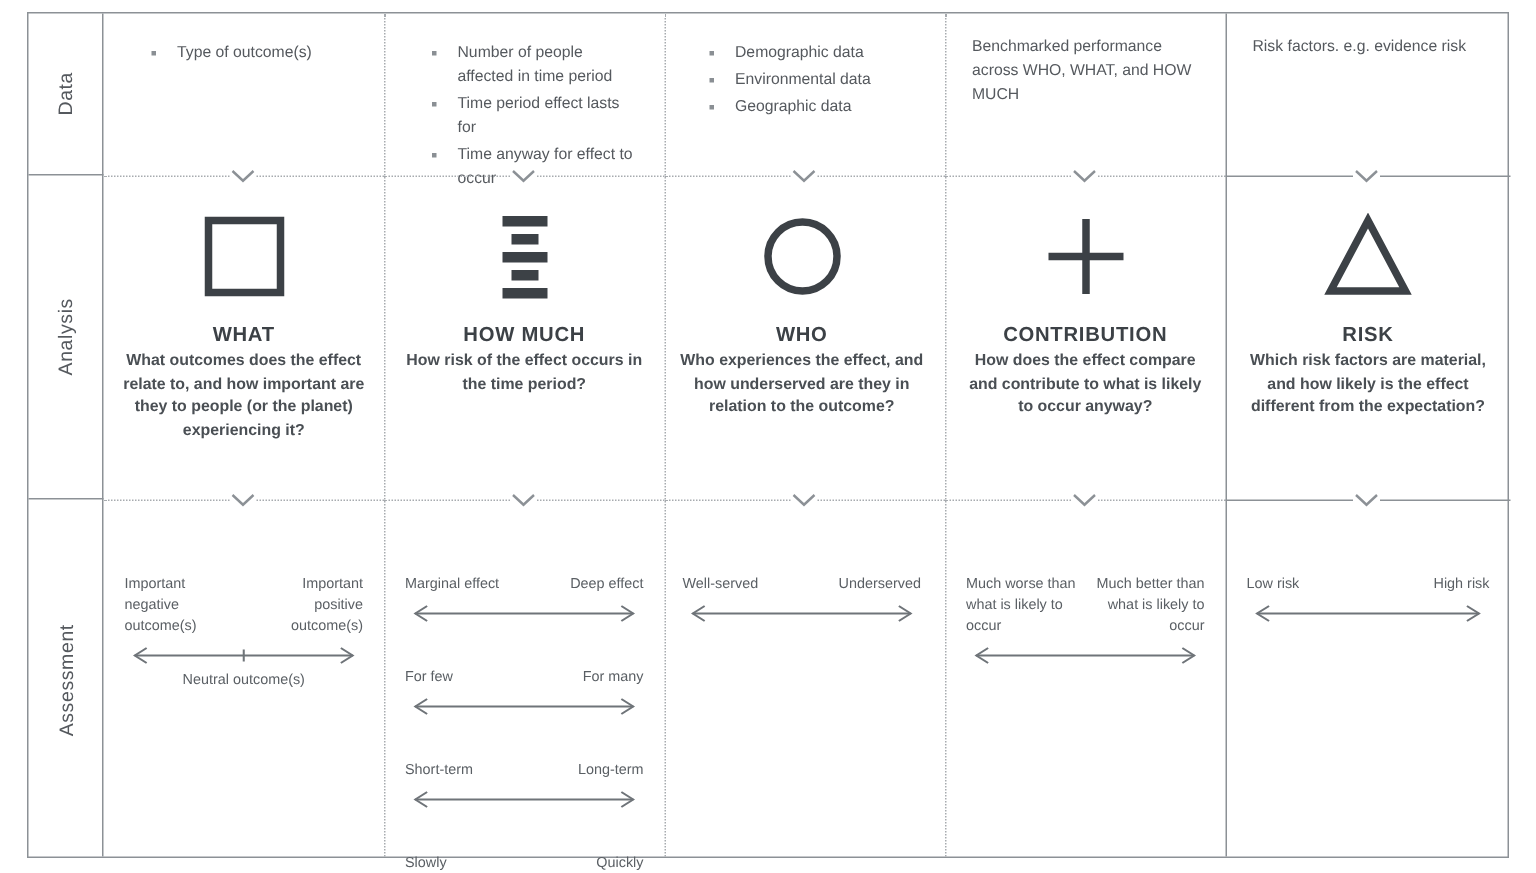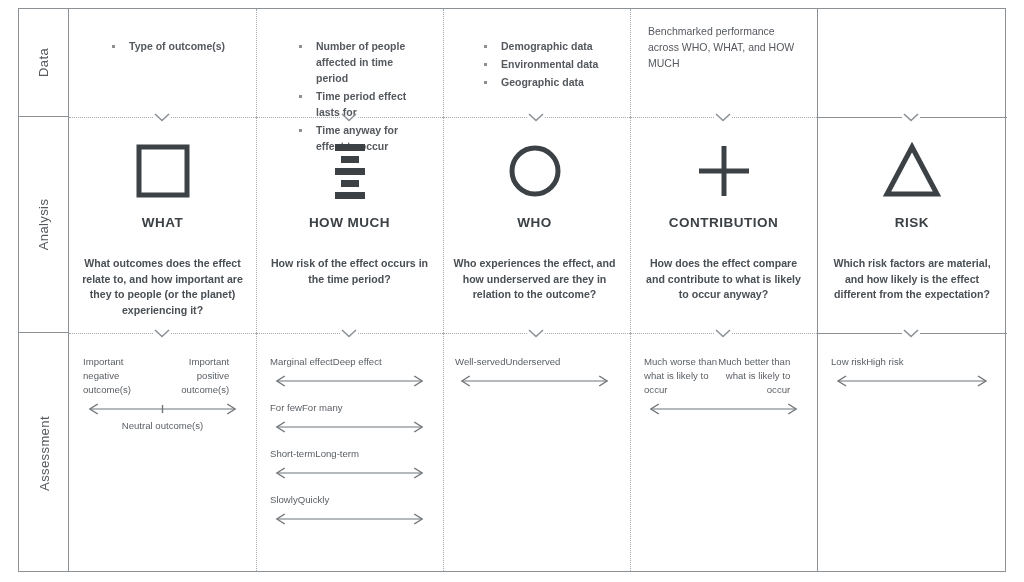--- a/index.html
+++ b/index.html
@@ -80,21 +80,21 @@
     margin-top:-5px;
   }
   .chev svg{display:block;width:18px;height:10px;}
   
   .cell{position:absolute;left:0;width:100%;box-sizing:border-box;}
   .cell.data{top:0;height:108px;padding:14px 14px 0 14px;}
   .cell.analysis{top:108px;height:216px;padding:18px 12px 0 12px;}
   .cell.assess{top:324px;height:240px;padding:22px 14px 0 14px;}
   
   ul.bullets{
-    list-style:none;margin:15px;padding:0;font-weight:bold;
+    list-style:none;margin:4px;padding:0;
   }
   ul.bullets li{
     position:relative;
     padding-left:31px;
     font-size:10.5px;
     line-height:16px;
     color:#55595e;
     margin-bottom:2px;
   }
   ul.bullets li:before{
@@ -113,36 +113,36 @@
   .icon-wrap{
     height:72px;
     display:flex;align-items:center;justify-content:center;
   }
   .ana-title{
     text-align:center;
     font-size:13.5px;
     font-weight:bold;
     letter-spacing:.5px;
     color:#3c4146;
-    margin:8px 0 26px 0;
+    margin:8px 0 3px 0;
   }
   .ana-desc{
     text-align:center;
     font-size:10.6px;
     line-height:15.5px;
     font-weight:bold;
     color:#4a4f54;
     margin:0 auto;
     max-width:168px;
   }
   
   .scale{margin-bottom:12px;}
   .scale-labels{
-    display:flex;justify-content:flex-start;align-items:flex-start;
-    font-size:9.6px;line-height:14px;color:#5a5f64;
+    display:flex;justify-content:space-between;align-items:flex-start;
+    font-size:9.6px;line-height:14px;color:#5a5f64;margin-top:28px;
   }
   .scale-labels .lbl{max-width:46%;}
   .scale-labels .lbl.left{text-align:left;}
   .scale-labels .lbl.right{text-align:right;}
   .arrow{
     margin-top:4px;
     width:100%;
     height:16px;
   }
   .arrow svg{display:block;width:100%;height:16px;}
@@ -346,20 +346,23 @@
               <line x1="6" y1="8" x2="134" y2="8" stroke="#6f7479" stroke-width="1.2"></line>
               <polyline points="13,3 6,8 13,13" fill="none" stroke="#6f7479" stroke-width="1.2"></polyline>
               <polyline points="127,3 134,8 127,13" fill="none" stroke="#6f7479" stroke-width="1.2"></polyline>
             </svg>
           </div>
         </div>
       </div>
     </div>
 
     <div class="col c4">
+      <div class="cell data">
+        <p class="plain">Risk factors. e.g. evidence risk</p>
+      </div>
       <div class="cell analysis">
         <div class="icon-wrap">
           <svg width="60" height="58" viewBox="0 0 60 58" aria-hidden="true">
             <polygon points="30,5 55,52 5,52" fill="none" stroke="#3c4146" stroke-width="5" stroke-linejoin="miter"></polygon>
           </svg>
         </div>
         <div class="ana-title">RISK</div>
         <div class="ana-desc">Which risk factors are material, and how likely is the effect different from the expectation?</div>
       </div>
       <div class="cell assess">

